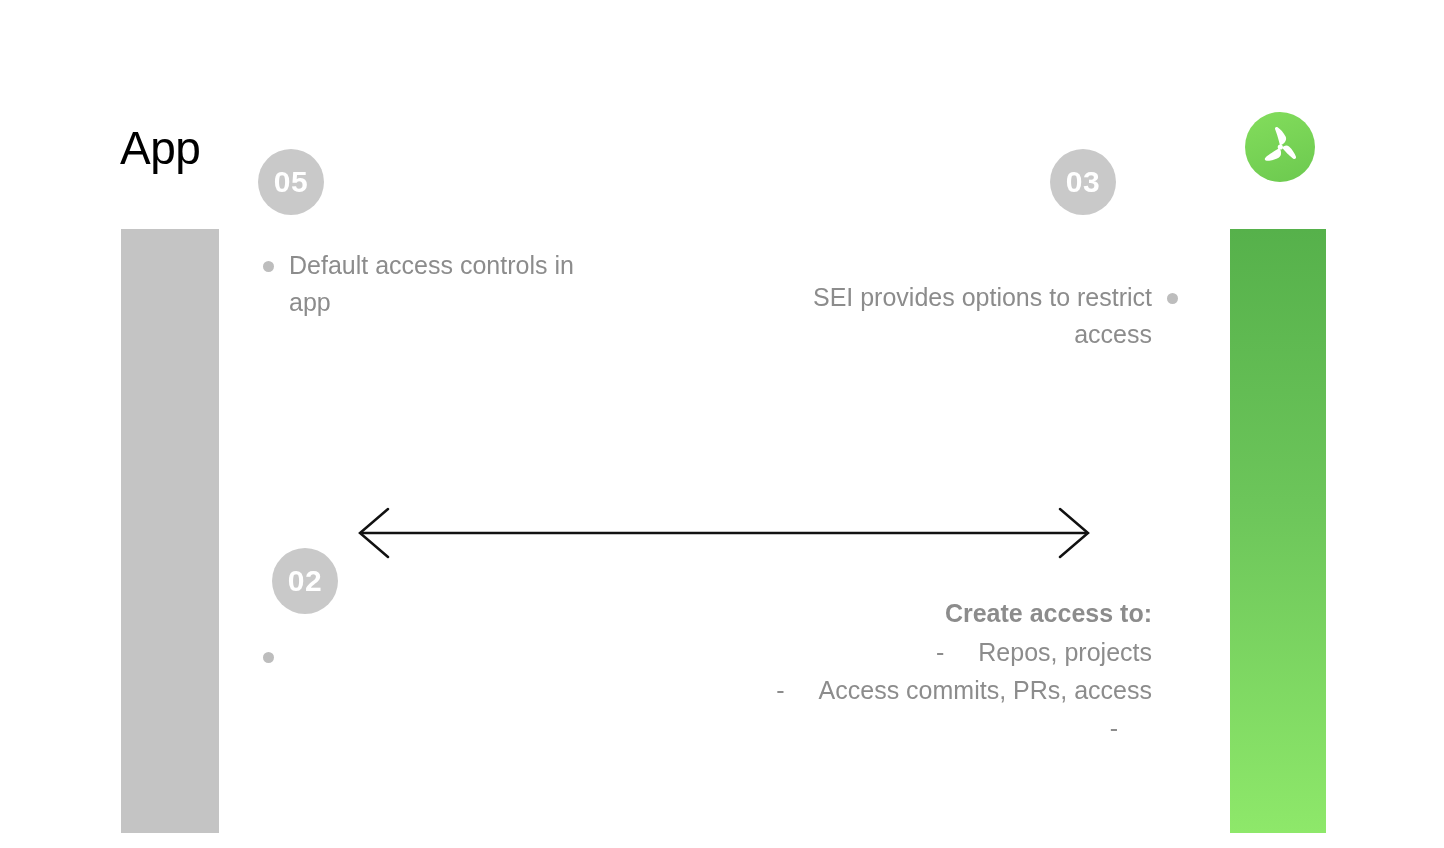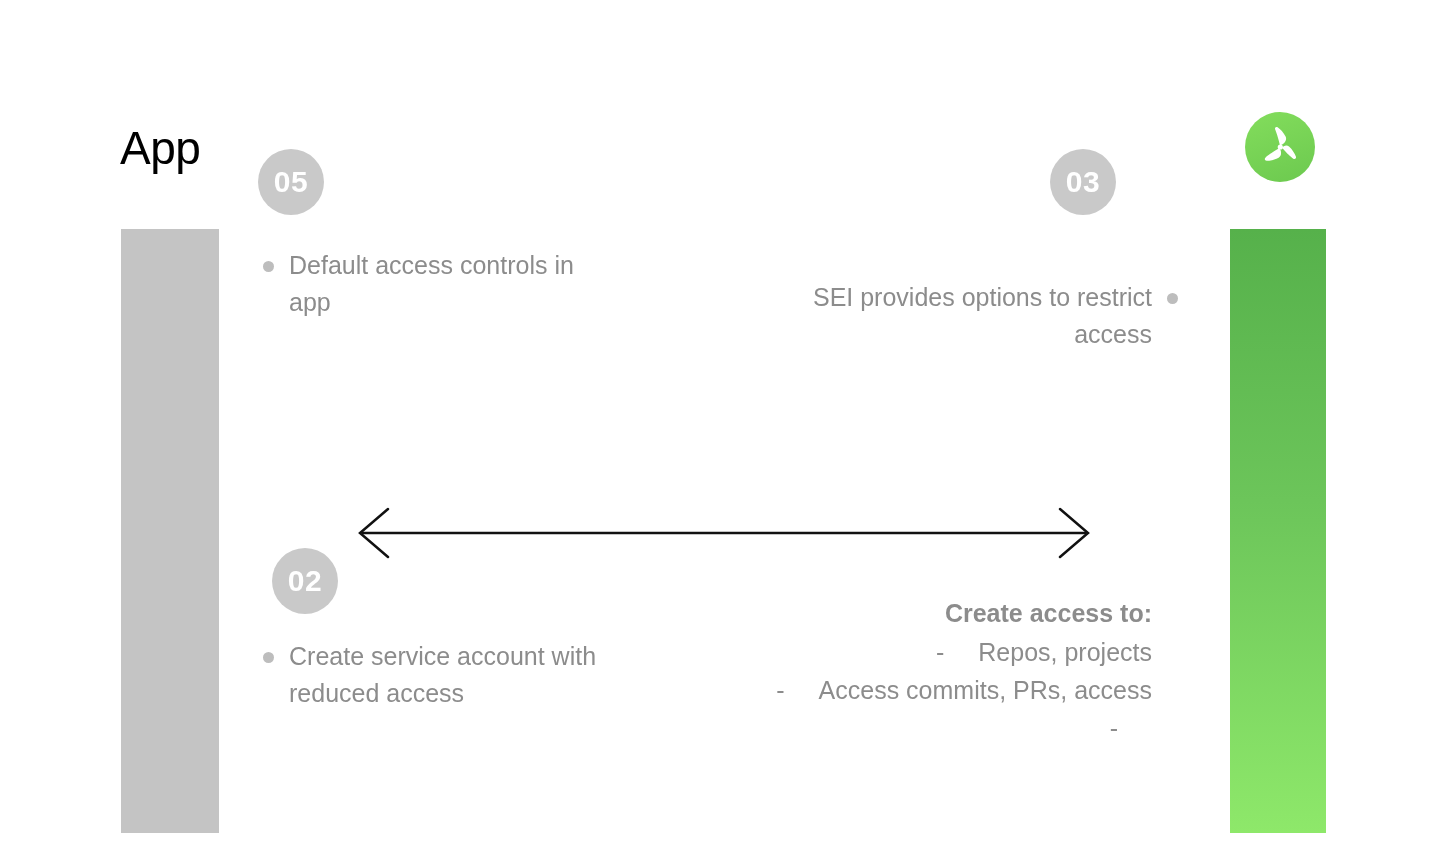--- a/index.html
+++ b/index.html
@@ -187,21 +187,20 @@
 
   <div class="badge badge-03">03</div>
 
   <div class="bullet-block block-01">
     <span class="dot"></span>
     <span>Default access controls in app</span>
   </div>
 
   <div class="bullet-block block-02">
     <span class="dot"></span>
-    <span>Create service account with reduced access</span>
   </div>
 
   <div class="bullet-block block-03">
     <span class="dot"></span>
     <span>SEI provides options to restrict access</span>
   </div>
 
   <div class="arrow-wrap">
     <svg width="748" height="56" viewBox="0 0 748 56" aria-hidden="true">
       <line x1="12" y1="28" x2="736" y2="28" stroke="#111111" stroke-width="2.5"></line>

